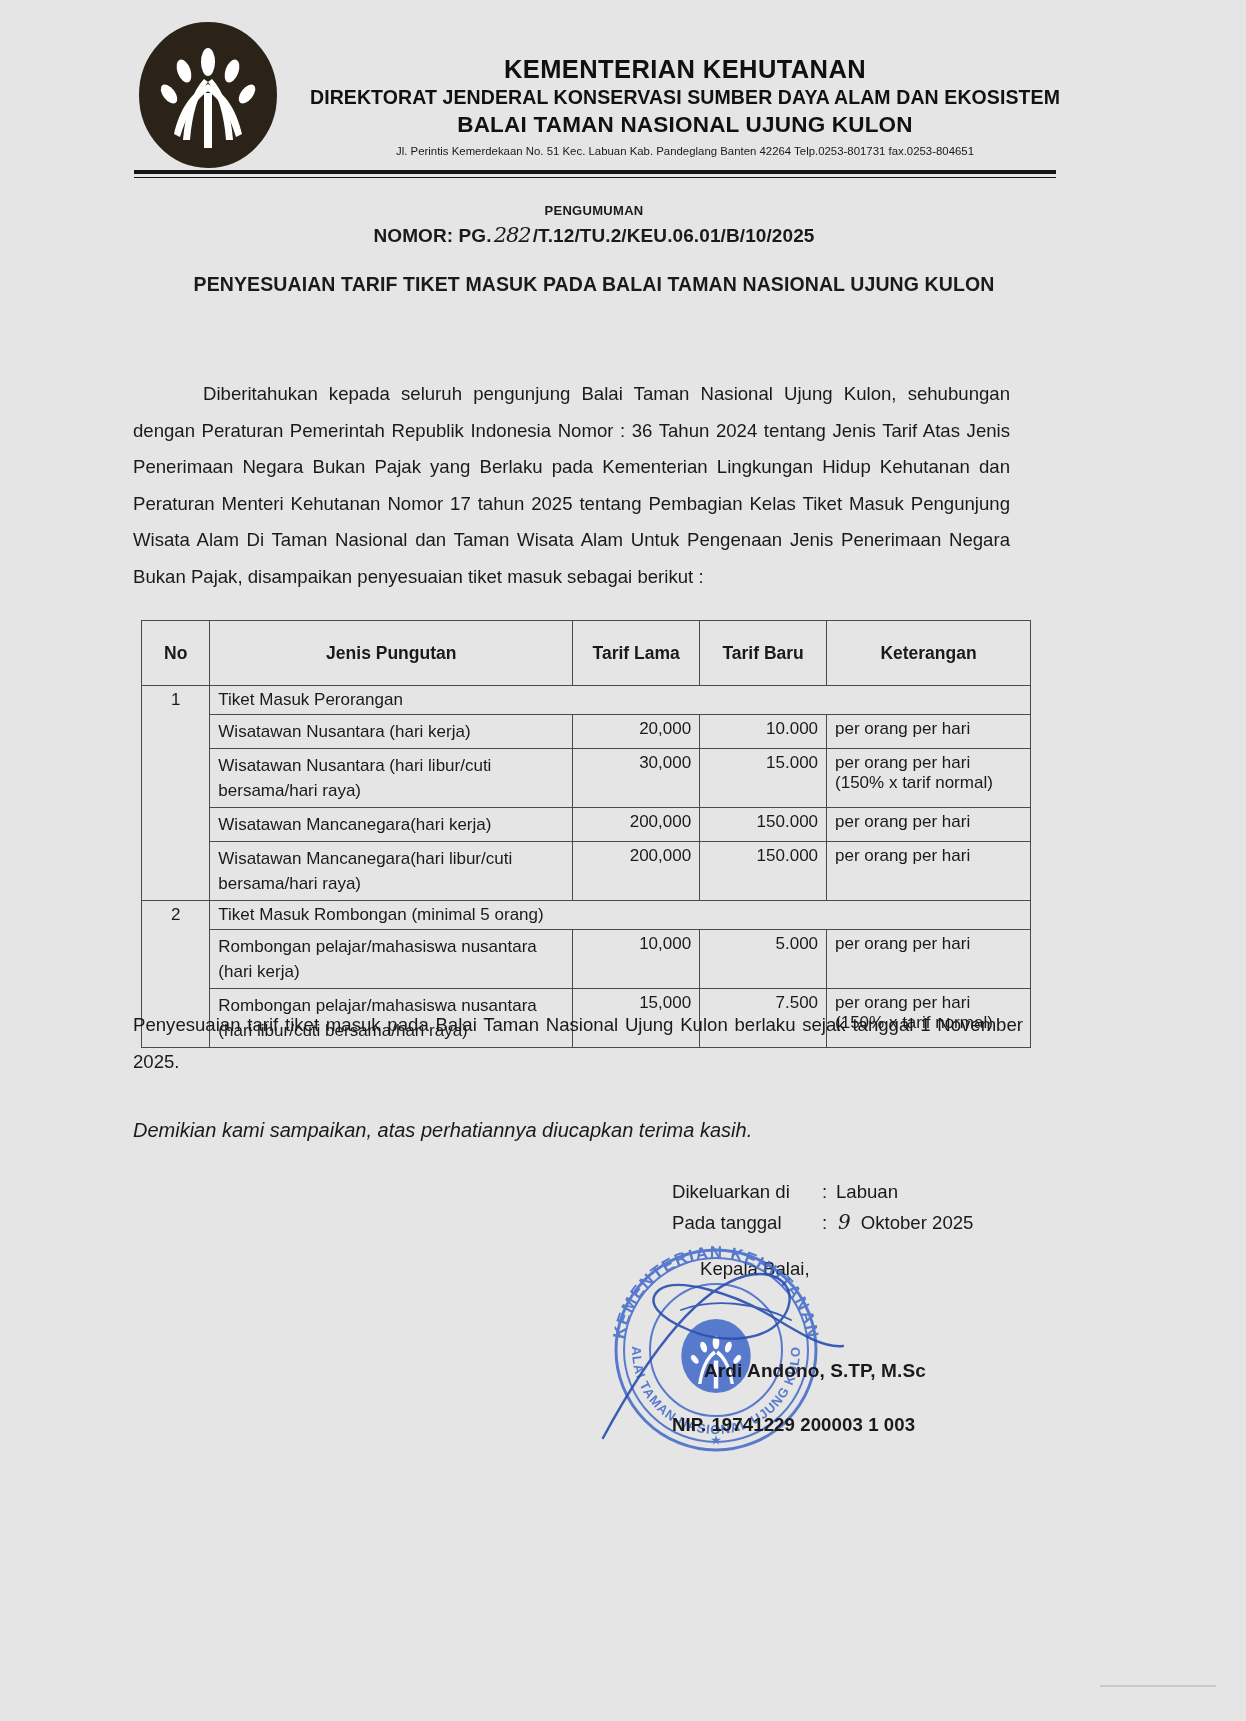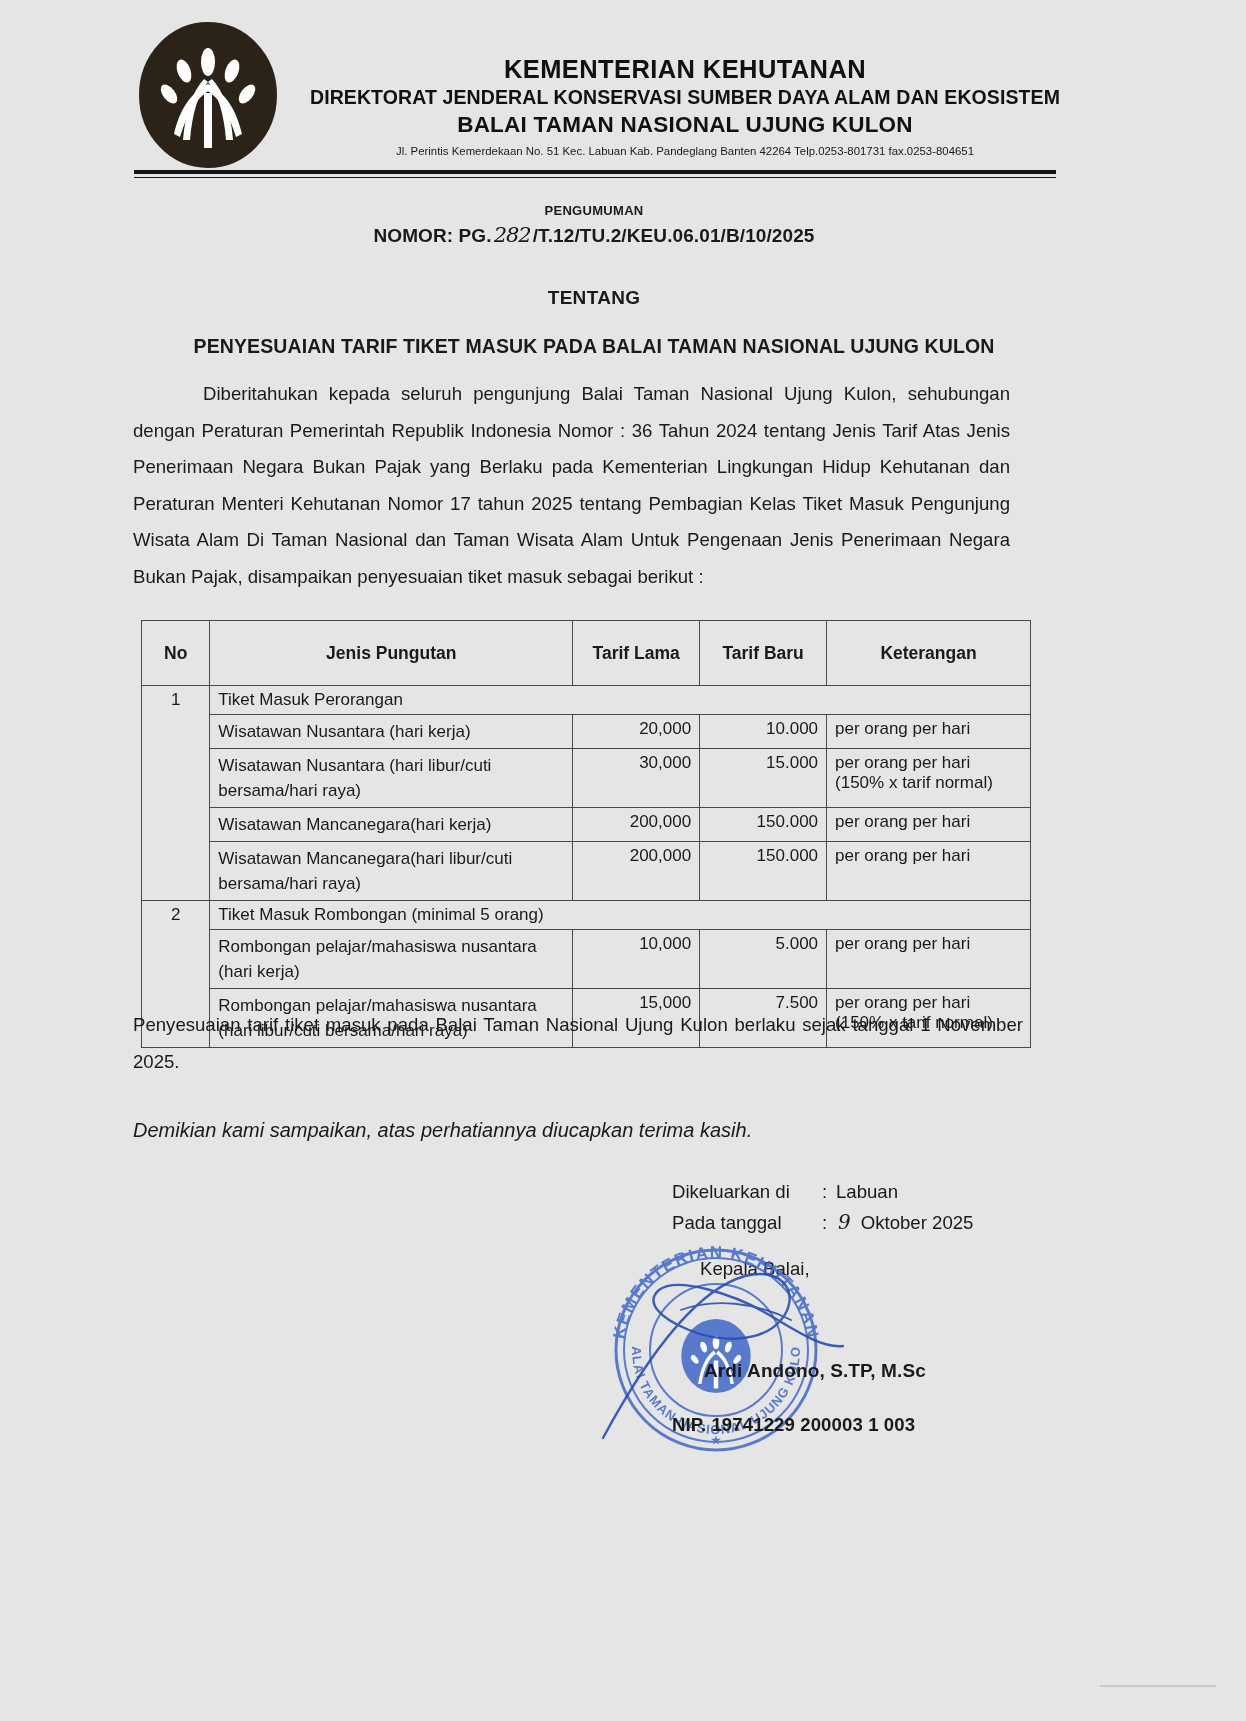--- a/index.html
+++ b/index.html
@@ -313,21 +313,20 @@
 
     <div class="rule-thick"></div>
     <div class="rule-thin"></div>
   </div>
 
   <div class="titleblock">
     <div class="t-pengumuman">PENGUMUMAN</div>
     <div class="t-nomor">
       <span>NOMOR: PG.</span><span class="handwrite">282</span><span>/T.12/TU.2/KEU.06.01/B/10/2025</span>
     </div>
-    <div class="t-tentang">TENTANG</div>
     <div class="t-subject">PENYESUAIAN TARIF TIKET MASUK PADA BALAI TAMAN NASIONAL UJUNG KULON</div>
   </div>
 
   <div class="body-par">Diberitahukan kepada seluruh pengunjung Balai Taman Nasional Ujung Kulon, sehubungan dengan Peraturan Pemerintah Republik Indonesia Nomor : 36 Tahun 2024 tentang Jenis Tarif Atas Jenis Penerimaan Negara Bukan Pajak yang Berlaku pada Kementerian Lingkungan Hidup Kehutanan dan Peraturan Menteri Kehutanan Nomor 17 tahun 2025 tentang Pembagian Kelas Tiket Masuk Pengunjung Wisata Alam Di Taman Nasional dan Taman Wisata Alam Untuk Pengenaan Jenis Penerimaan Negara Bukan Pajak, disampaikan penyesuaian tiket masuk sebagai berikut :</div>
 
   <div class="tbl-wrap">
     <table class="tarif">
       <thead>
         <tr>
           <th class="c-no">No</th>

